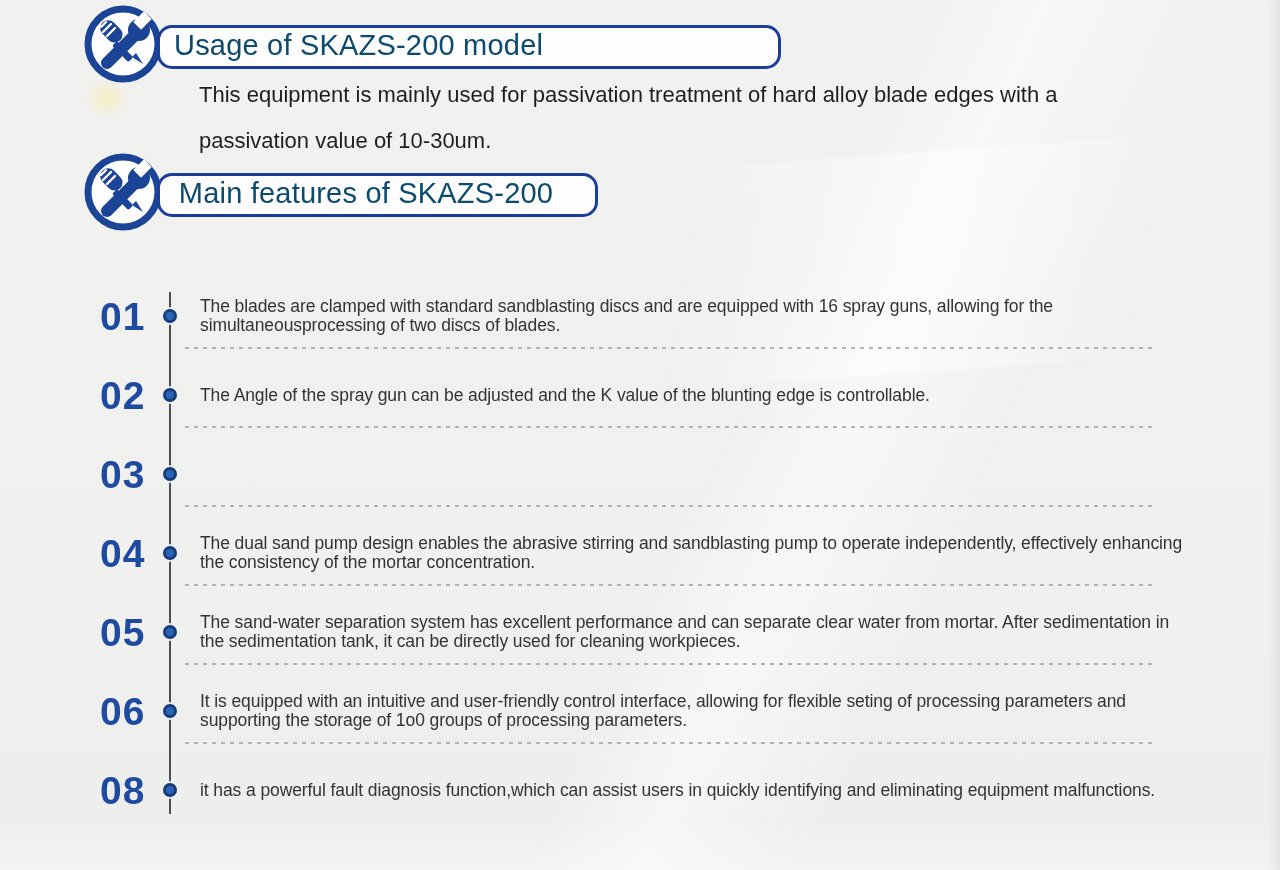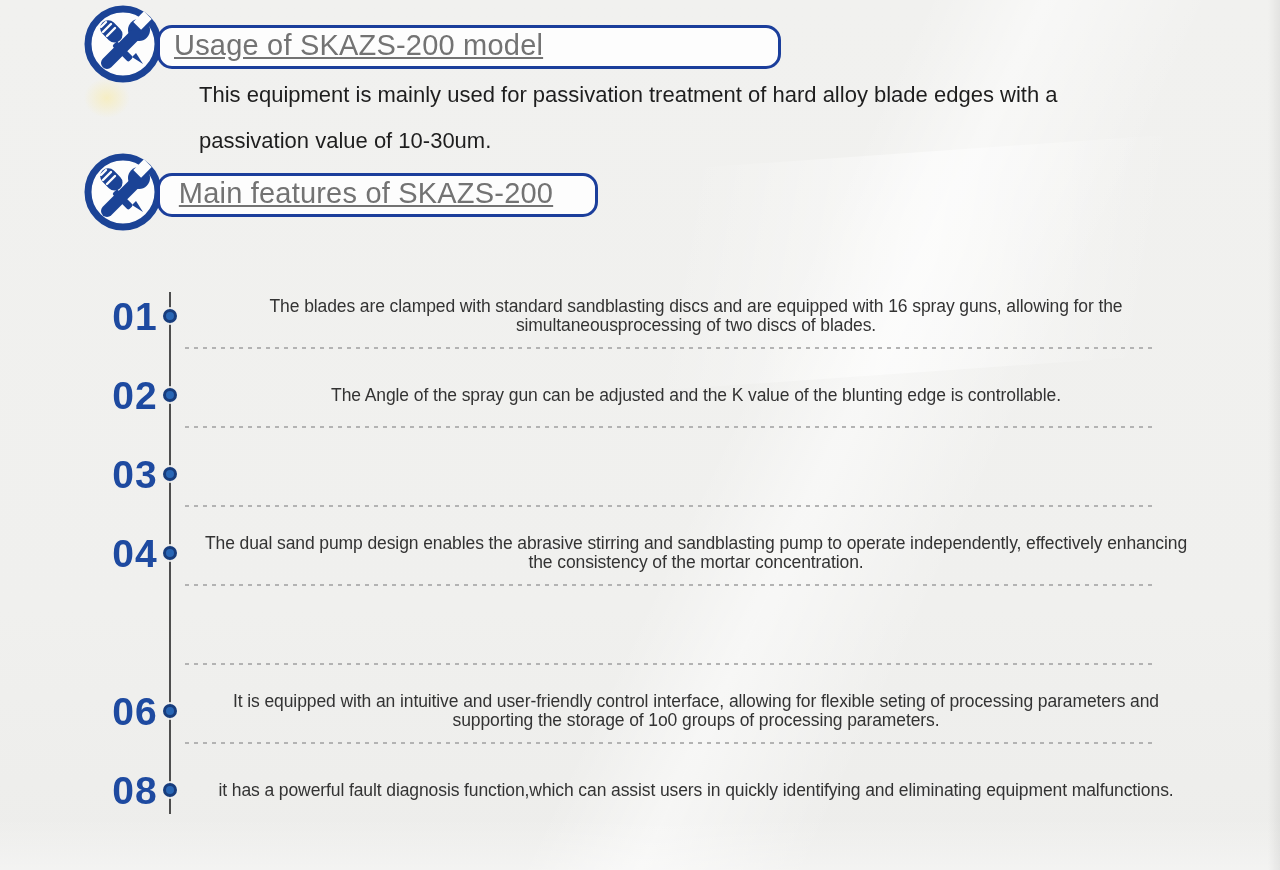--- a/index.html
+++ b/index.html
@@ -35,25 +35,24 @@
   .badge-circle {
     position:absolute; width:78px; height:78px;
   }
   .title-box {
     position:absolute; height:44px;
     display:inline-flex; align-items:center;
     padding:0 37px 3px 14px;
     background:#fdfdfd;
     border:3px solid #1b3e9b;
     border-radius:15px;
-    color:#737373;
+    color:#0c4a6e;
     font-size:29px;
     letter-spacing:.2px;
     white-space:nowrap;
-    text-decoration:underline;
   }
   .sec1-circle { left:84px; top:5px; }
   .sec1-box    { left:157px; top:25px; min-width:624px; }
   .sec2-circle { left:84px; top:153px; }
   .sec2-box    { left:157px; top:173px; min-width:441px;justify-content:center; }
 
   .intro {
     position:absolute; left:199px; top:72px; width:970px;
     font-size:22px; line-height:46px; color:#1e1e1e;
   }
@@ -62,21 +61,21 @@
   .features {
     position:absolute; left:100px; top:290px; width:1092px;
   }
   .rail {
     position:absolute; left:69px; top:2px; bottom:14px; width:2px;
     background:#4e4e4e;
   }
   .feat-item { position:relative; height:79px; }
   .feat-item:last-child { height:64px; }
   .feat-main {
-    display:flex; align-items:center; min-height:52px;text-align:center;
+    display:flex; align-items:center; min-height:52px;
   }
   .feat-num {
     width:70px; flex:0 0 70px;
     font-size:39px; font-weight:bold; color:#1e4aa0;
     letter-spacing:1px; line-height:1;
   }
   .feat-dot {
     position:absolute; left:63px; top:19px; width:14px; height:14px;
     border-radius:50%;
     background:#2866b5;
@@ -188,20 +187,25 @@
     <div class="feat-item">
       <div class="feat-main">
         <div class="feat-num">04</div>
         <div class="feat-dot"></div>
         <div class="feat-text">The dual sand pump design enables the abrasive stirring and sandblasting pump to operate independently, effectively enhancing the consistency of the mortar concentration.</div>
       </div>
       <div class="feat-divider"></div>
     </div>
 
     <div class="feat-item">
+      <div class="feat-main">
+        <div class="feat-num">05</div>
+        <div class="feat-dot"></div>
+        <div class="feat-text">The sand-water separation system has excellent performance and can separate clear water from mortar. After sedimentation in the sedimentation tank, it can be directly used for cleaning workpieces.</div>
+      </div>
       <div class="feat-divider"></div>
     </div>
 
     <div class="feat-item">
       <div class="feat-main">
         <div class="feat-num">06</div>
         <div class="feat-dot"></div>
         <div class="feat-text">It is equipped with an intuitive and user-friendly control interface, allowing for flexible seting of processing parameters and supporting the storage of 1o0 groups of processing parameters.</div>
       </div>
       <div class="feat-divider"></div>

